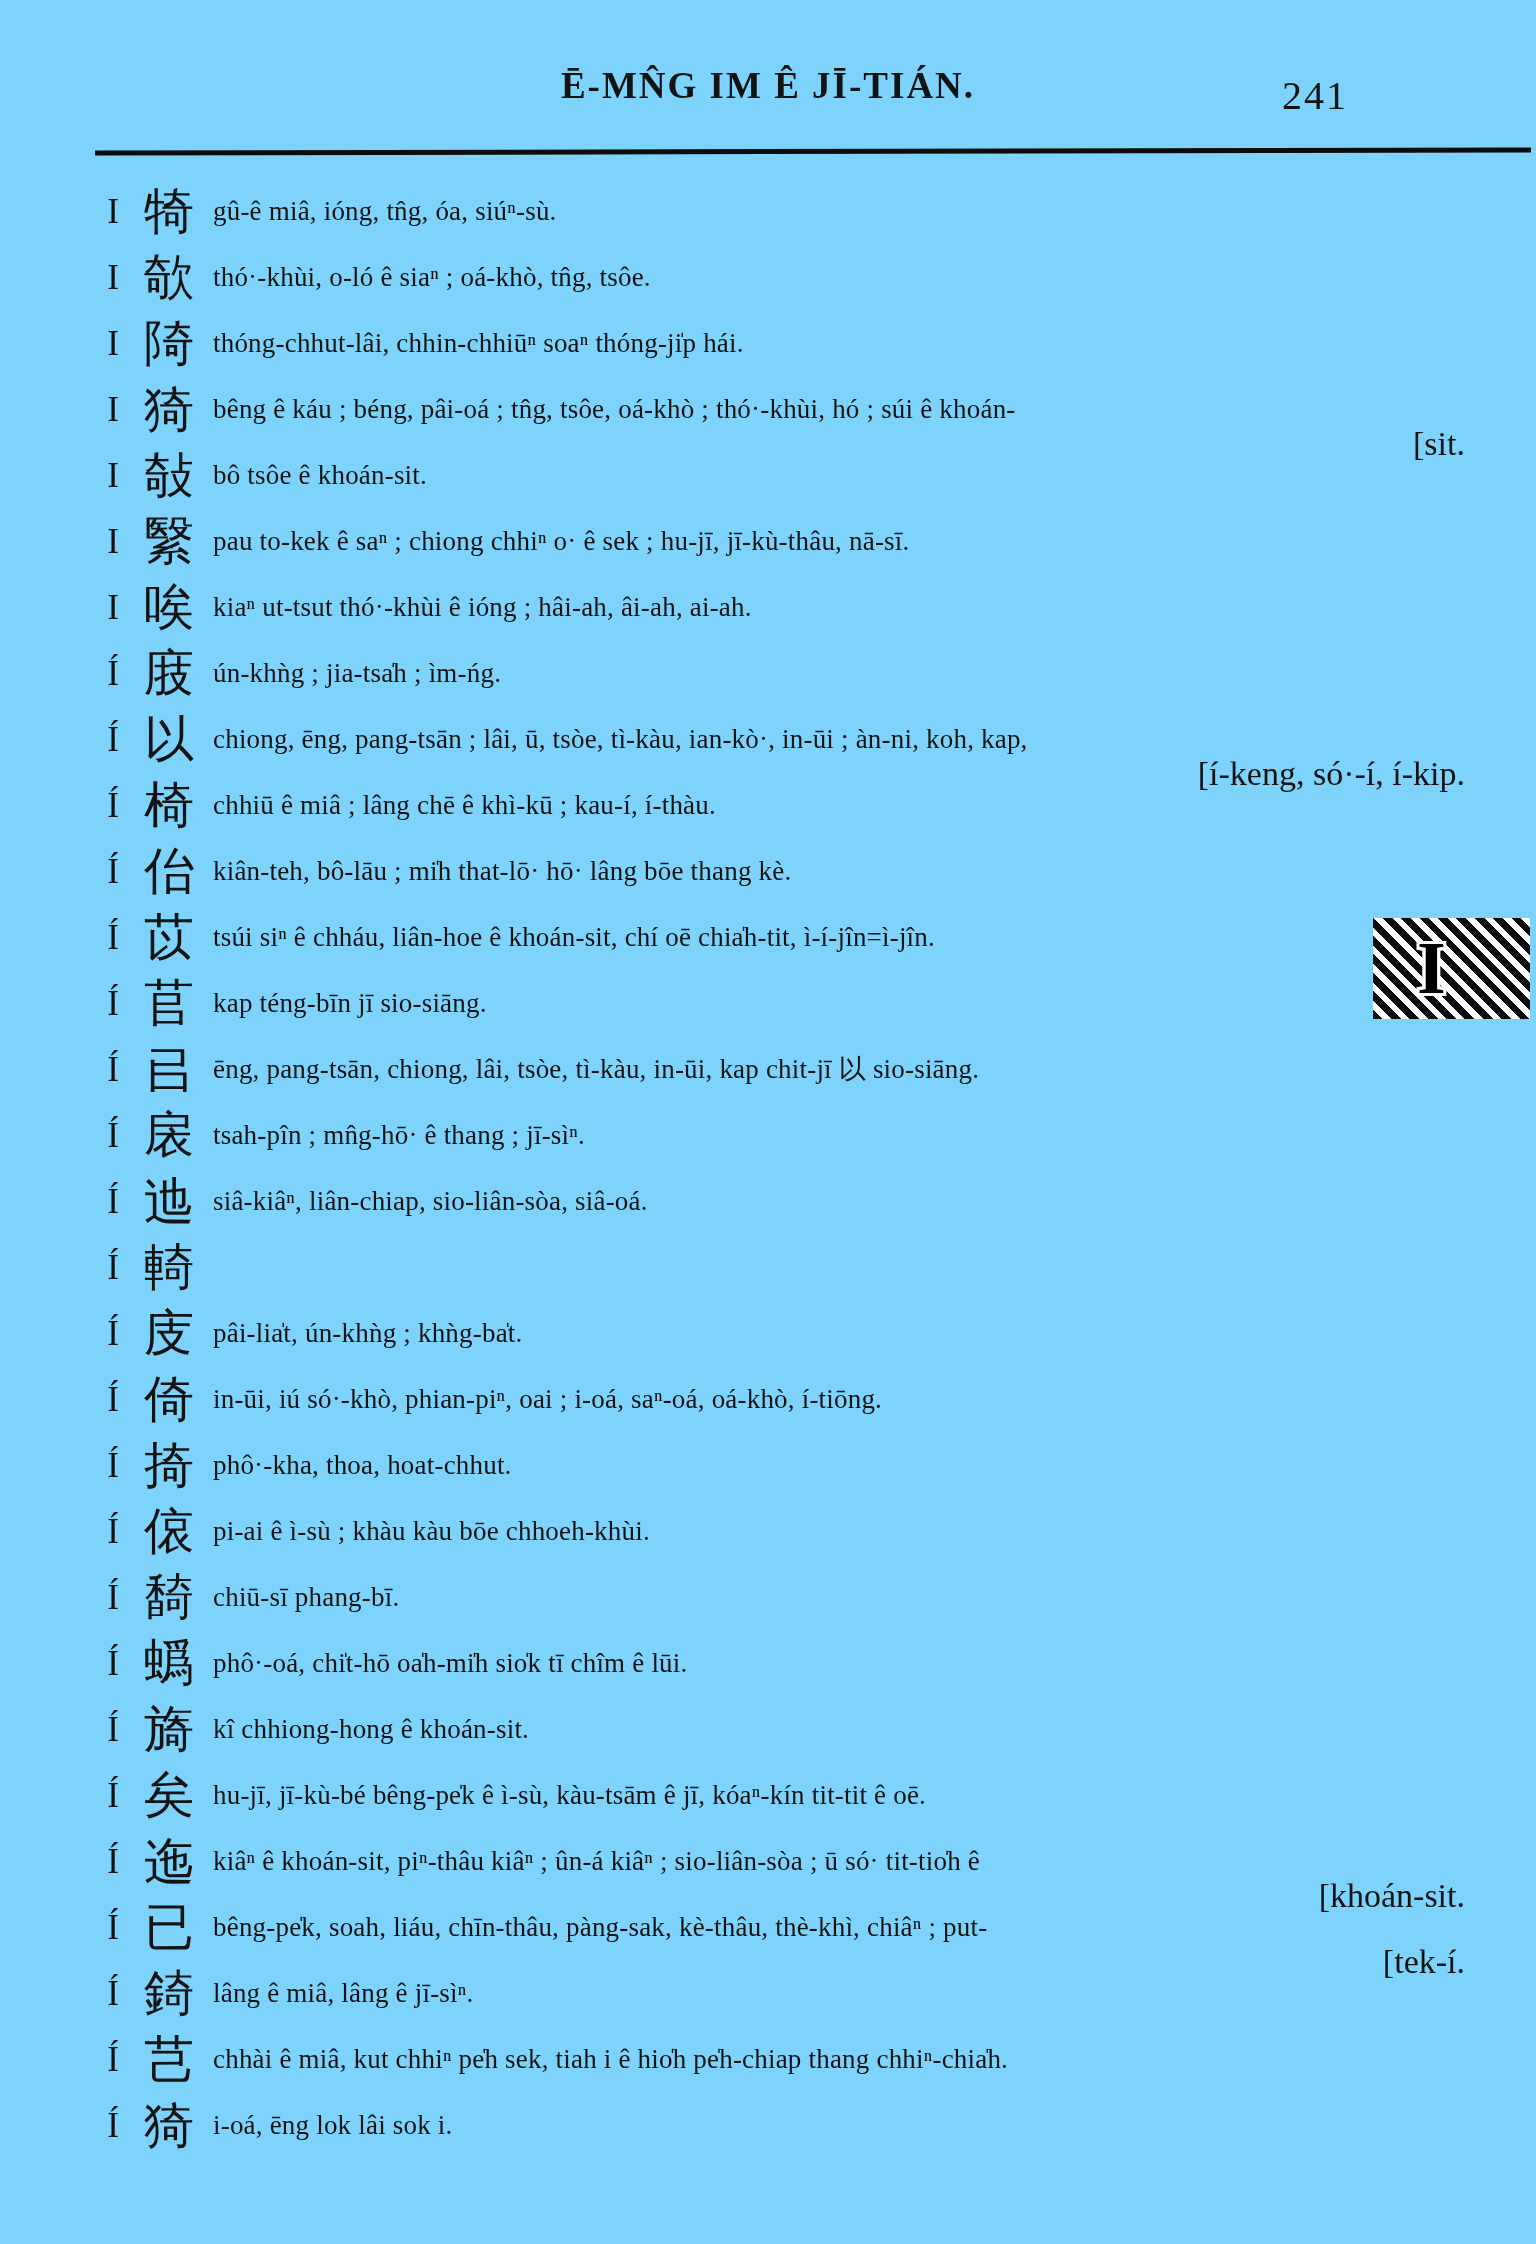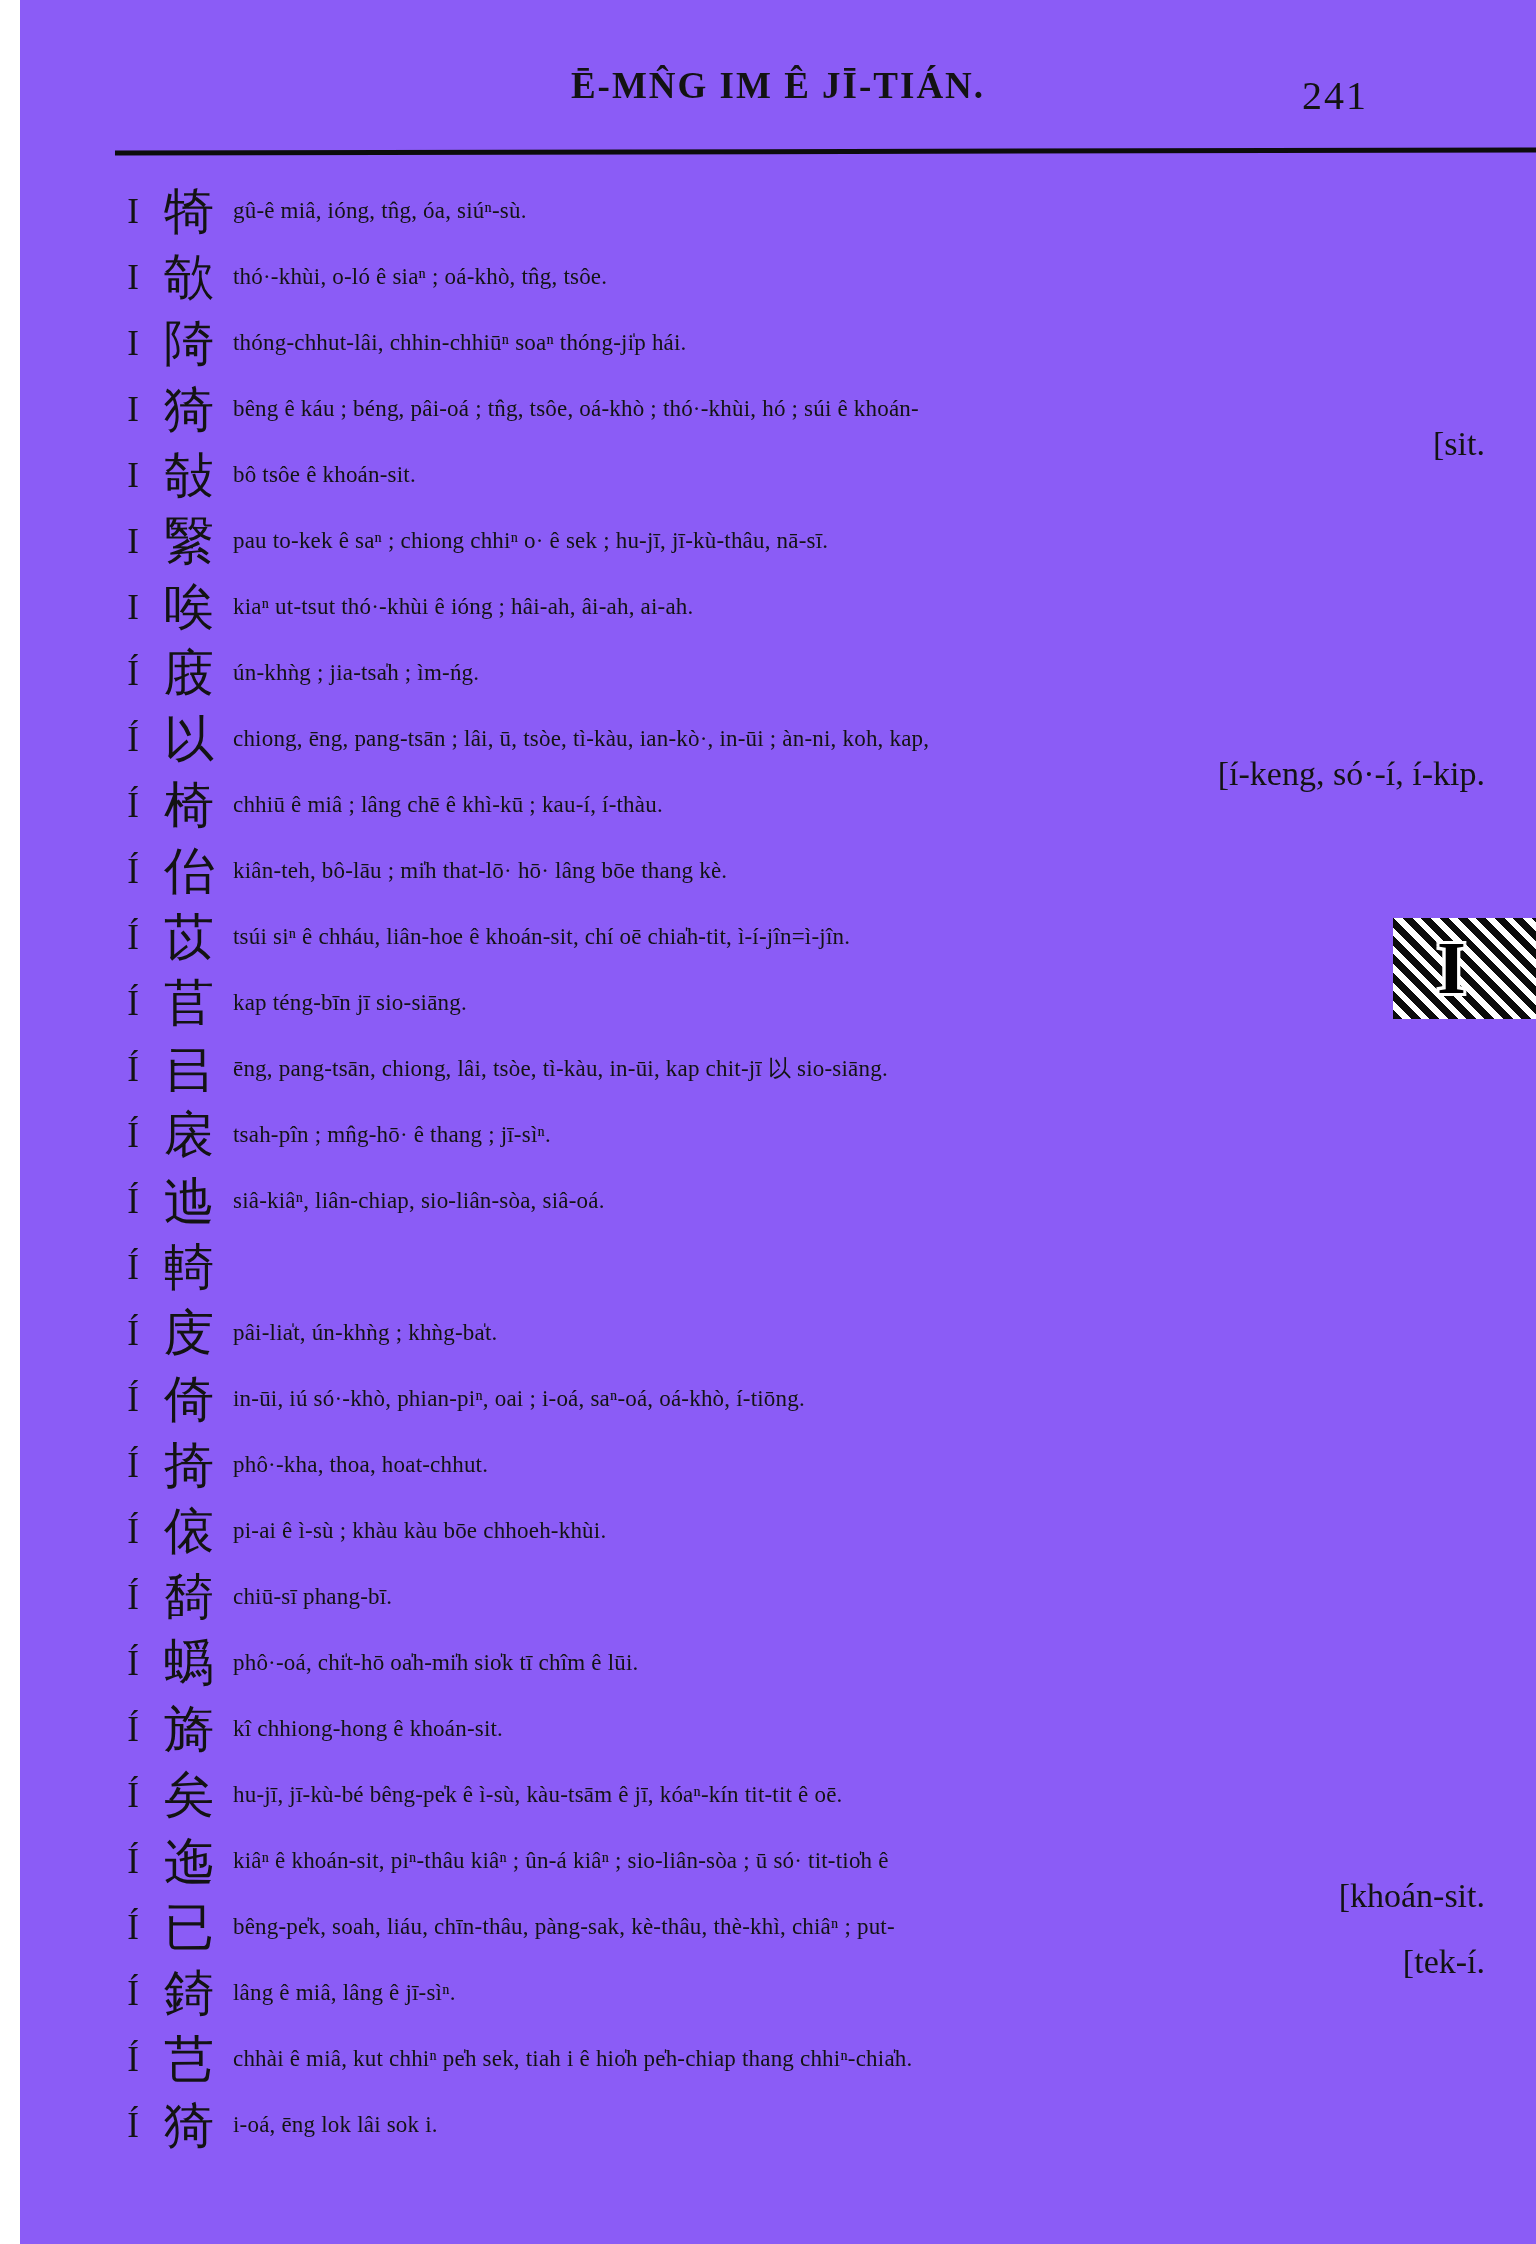--- a/index.html
+++ b/index.html
@@ -4,21 +4,21 @@
 <style>
   html,body{margin:0;padding:0;}
   body{
     width:1536px;height:2244px;
     background:#ffffff;
     color:#131313;
     font-family:"Liberation Serif", serif;
     position:relative;
     overflow:hidden;
   }
-  .page{position:absolute;inset:0;background:#8b5cf6;margin-left:20px;}
+  .page{position:absolute;inset:0;background:#7dd3fc;}
   
   .header-title{
     position:absolute;top:64px;left:0;width:100%;
     text-align:center;
     font-size:37px;font-weight:700;letter-spacing:2px;
     white-space:nowrap;
   }
   .page-number{
     position:absolute;top:72px;left:1282px;
     font-size:40px;letter-spacing:2px;
@@ -44,21 +44,21 @@
     line-height:1;
   }
   .char{
     flex:0 0 74px;
     font-size:50px;line-height:1;
     text-align:center;
     font-weight:400;
     letter-spacing:-2px;
   }
   .definition{
-    font-size:23px;
+    font-size:27px;
     line-height:1.05;
     padding-left:8px;
     white-space:nowrap;
     letter-spacing:0.2px;
   }
   .continuation{
     position:absolute;
     right:30px;bottom:-21px;
     font-size:34px;
     white-space:nowrap;

